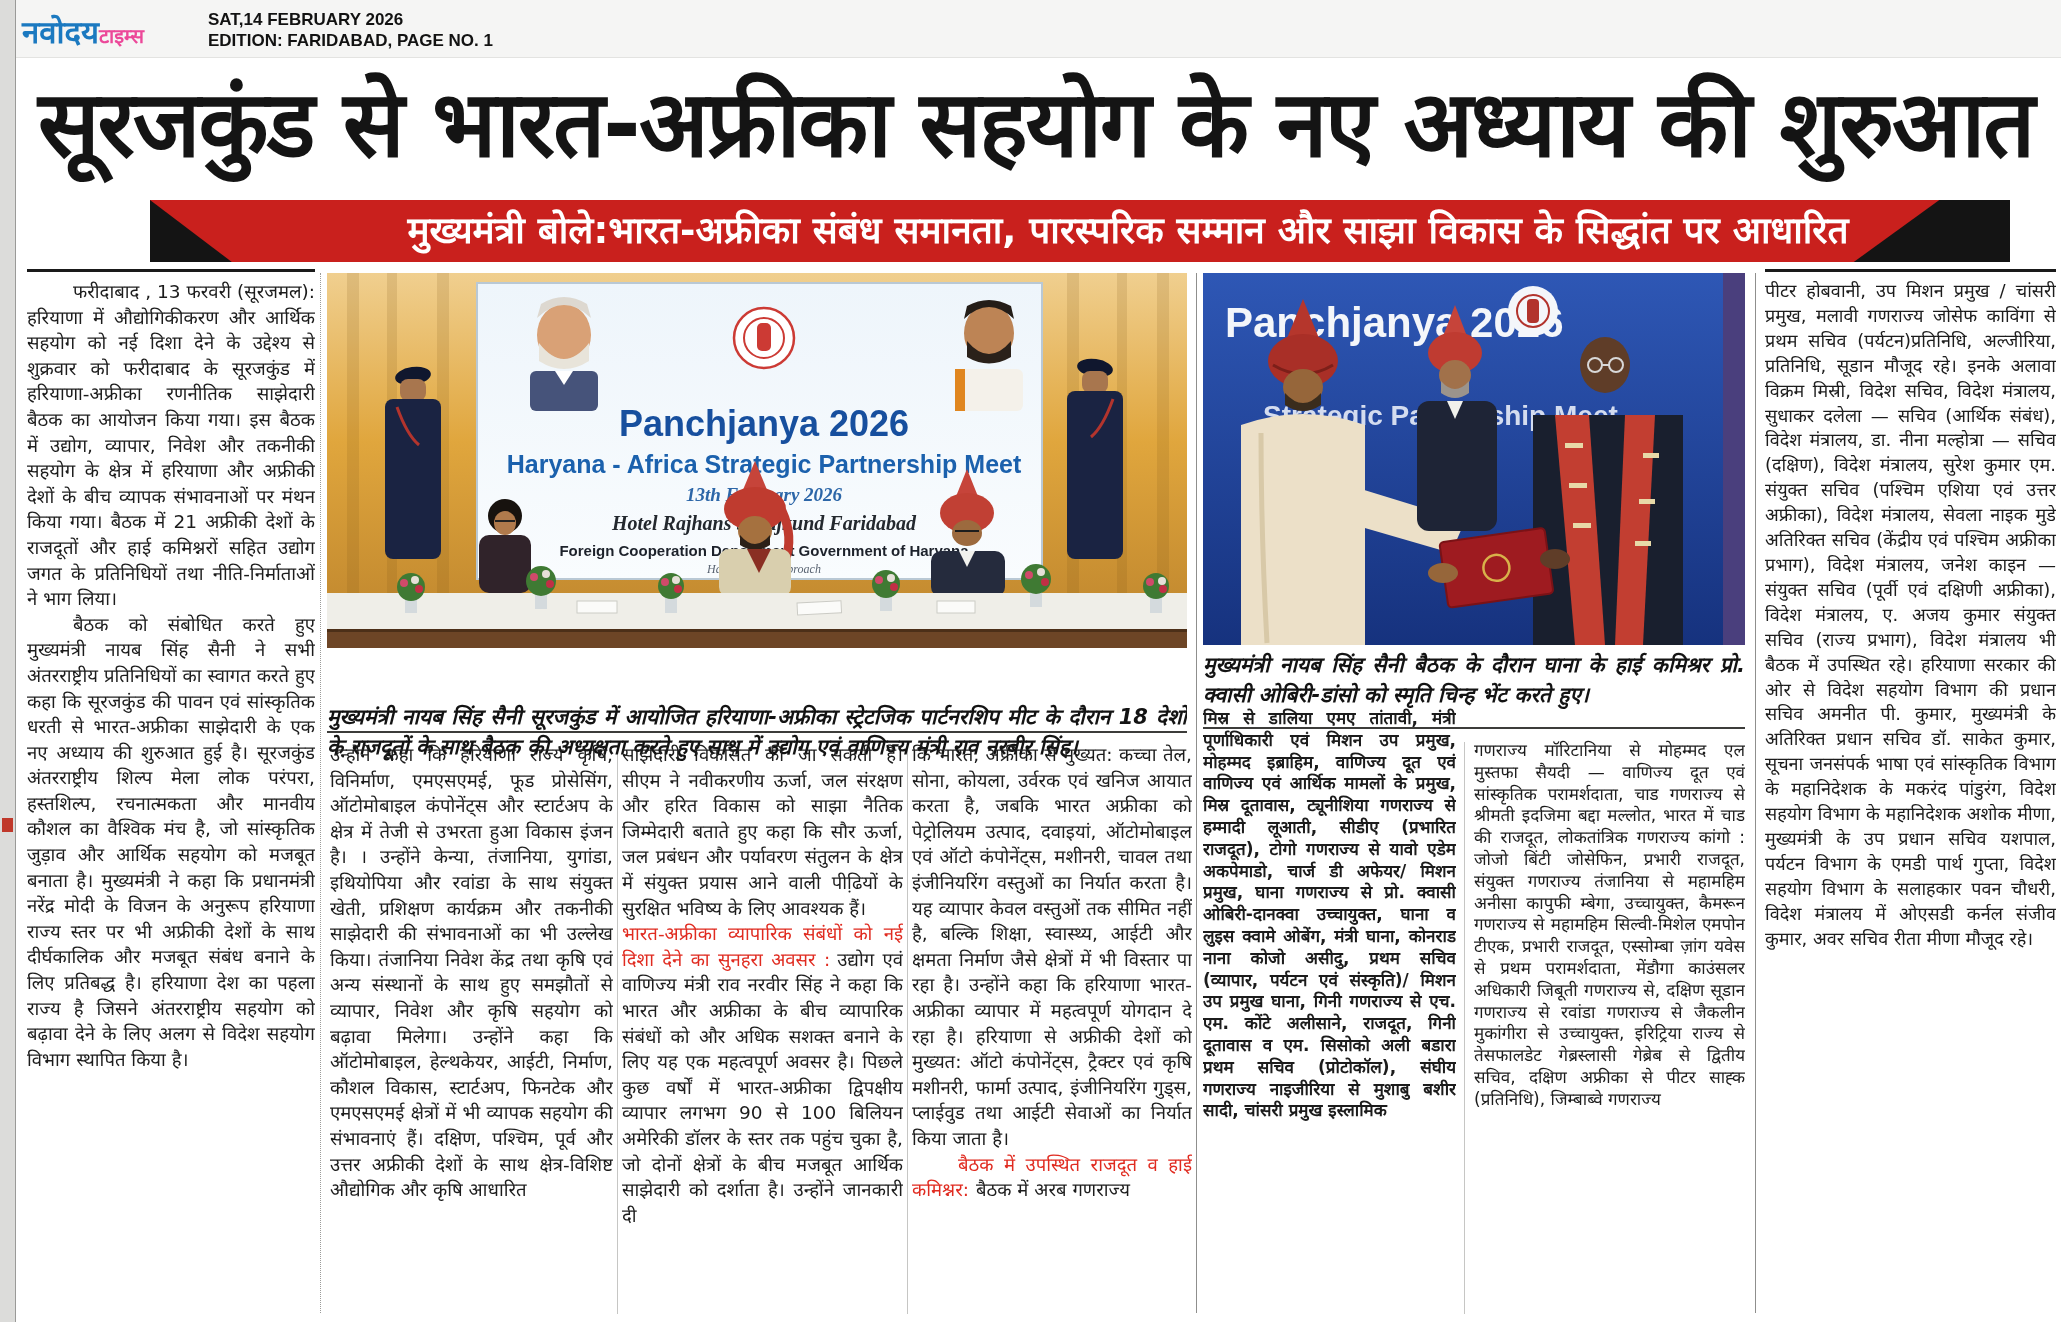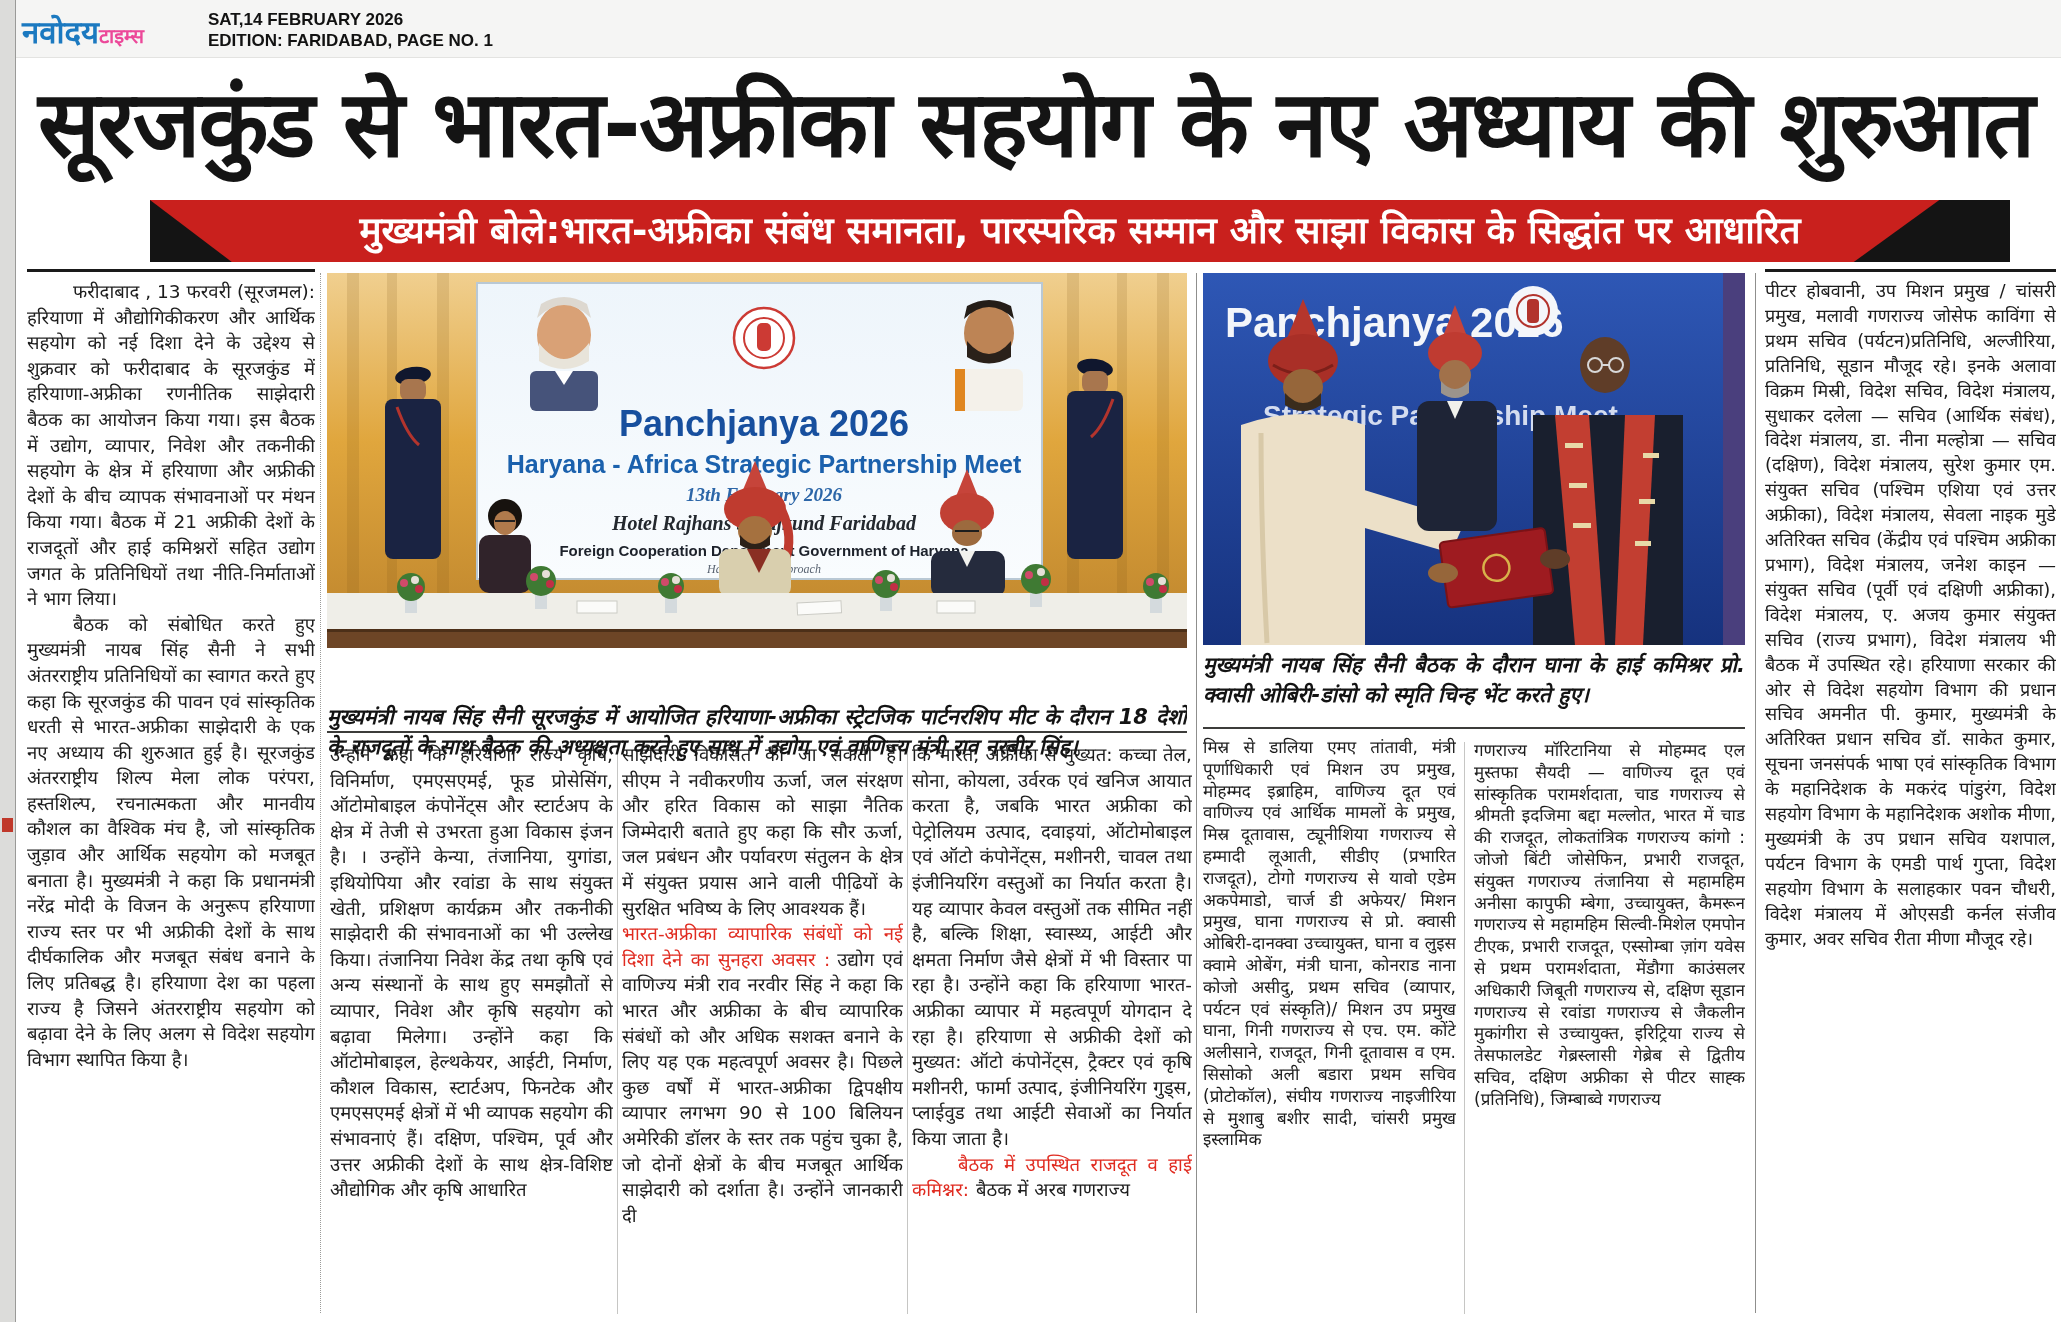--- a/index.html
+++ b/index.html
@@ -17,21 +17,21 @@
              font-weight:bold;font-size:17px;color:#121212;line-height:21px;}
   
   .headline{left:38px;top:56px;width:1990px;height:142px;text-align:center;
             font-size:92px;font-weight:900;color:#141414;letter-spacing:-2px;
             line-height:138px;white-space:nowrap;transform:scaleX(0.99);transform-origin:left;}
   
   .band{left:150px;top:200px;width:1860px;height:62px;background:#141414;}
   .band-red{position:absolute;left:0;top:0;width:100%;height:100%;background:#c9201d;
             clip-path:polygon(0 0,96.2% 0,91.6% 100%,4.4% 100%);}
   .band-text{position:absolute;left:0;top:0;width:100%;height:100%;text-align:center;
-             color:#ffffff;font-weight:bold;font-size:37px;line-height:62px;white-space:nowrap;}
+             color:#ffffff;font-weight:bold;font-size:37px;line-height:62px;white-space:nowrap;padding-left:48px;}
   
   .vrule{width:1px;background:#8f8f8d;}
   .vrule-light{width:1px;background:#c6c6c4;}
   .vrule-dot{width:1px;border-left:1px dotted #9b9b99;background:none;}
   .hrule-top{height:3px;background:#1a1a1a;}
   .hrule-cap{height:2px;background:#3c3c3a;}
   
   .bodycol{font-size:18.5px;line-height:25.6px;color:#1c1c1c;text-align:justify;overflow:hidden;}
   .dense{font-size:17px;line-height:21.8px;}
   .para{margin:0;padding:0;}
@@ -312,21 +312,21 @@
     <circle cx="293" cy="295" r="13" fill="none" stroke="#d8b14a" stroke-width="2.5"></circle>
   </g>
   <ellipse cx="240" cy="300" rx="15" ry="10" fill="#96663a"></ellipse>
   <ellipse cx="352" cy="286" rx="15" ry="10" fill="#5f3d28"></ellipse>
 </svg>
 </div>
 
 <div class="abs caption" style="left:1203px;top:650px;width:542px;height:66px;">मुख्यमंत्री नायब सिंह सैनी बैठक के दौरान घाना के हाई कमिश्रर प्रो. क्वासी ओबिरी-डांसो को स्मृति चिन्ह भेंट करते हुए।</div>
 <div class="abs hrule-cap" style="left:1203px;top:727px;width:542px;"></div>
 
-<div class="abs bodycol dense" style="left:1203px;top:737px;width:253px;height:574px;">
+<div class="abs bodycol dense" style="left:1203px;top:708px;width:253px;height:574px;font-weight:bold;">
   <p class="para">मिस्र से डालिया एमए तांतावी, मंत्री पूर्णाधिकारी एवं मिशन उप प्रमुख, मोहम्मद इब्राहिम, वाणिज्य दूत एवं वाणिज्य एवं आर्थिक मामलों के प्रमुख, मिस्र दूतावास, ट्यूनीशिया गणराज्य से हम्मादी लूआती, सीडीए (प्रभारित राजदूत), टोगो गणराज्य से यावो एडेम अकपेमाडो, चार्ज डी अफेयर/ मिशन प्रमुख, घाना गणराज्य से प्रो. क्वासी ओबिरी-दानक्वा उच्चायुक्त, घाना व लुइस क्वामे ओबेंग, मंत्री घाना, कोनराड नाना कोजो असीदु, प्रथम सचिव (व्यापार, पर्यटन एवं संस्कृति)/ मिशन उप प्रमुख घाना, गिनी गणराज्य से एच. एम. कोंटे अलीसाने, राजदूत, गिनी दूतावास व एम. सिसोको अली बडारा प्रथम सचिव (प्रोटोकॉल), संघीय गणराज्य नाइजीरिया से मुशाबु बशीर सादी, चांसरी प्रमुख इस्लामिक</p>
 </div>
 <div class="abs bodycol dense" style="left:1474px;top:740px;width:271px;height:574px;">
   <p class="para">गणराज्य मॉरिटानिया से मोहम्मद एल मुस्तफा सैयदी — वाणिज्य दूत एवं सांस्कृतिक परामर्शदाता, चाड गणराज्य से श्रीमती इदजिमा बद्दा मल्लोत, भारत में चाड की राजदूत, लोकतांत्रिक गणराज्य कांगो : जोजो बिंटी जोसेफिन, प्रभारी राजदूत, संयुक्त गणराज्य तंजानिया से महामहिम अनीसा कापुफी म्बेगा, उच्चायुक्त, कैमरून गणराज्य से महामहिम सिल्वी-मिशेल एमपोन टीएक, प्रभारी राजदूत, एस्सोम्बा ज़ांग यवेस से प्रथम परामर्शदाता, मेंडौगा काउंसलर अधिकारी जिबूती गणराज्य से, दक्षिण सूडान गणराज्य से रवांडा गणराज्य से जैकलीन मुकांगीरा से उच्चायुक्त, इरिट्रिया राज्य से तेसफालडेट गेब्रस्लासी गेब्रेब से द्वितीय सचिव, दक्षिण अफ्रीका से पीटर साह्क (प्रतिनिधि), जिम्बाब्वे गणराज्य</p>
 </div>
 
 <div class="abs bodycol" style="left:1765px;top:279px;width:291px;height:1034px;font-size:18px;line-height:24.9px;">
   <p class="para">पीटर होबवानी, उप मिशन प्रमुख / चांसरी प्रमुख, मलावी गणराज्य जोसेफ काविंगा से प्रथम सचिव (पर्यटन)प्रतिनिधि, अल्जीरिया, प्रतिनिधि, सूडान मौजूद रहे। इनके अलावा विक्रम मिस्री, विदेश सचिव, विदेश मंत्रालय, सुधाकर दलेला — सचिव (आर्थिक संबंध), विदेश मंत्रालय, डा. नीना मल्होत्रा — सचिव (दक्षिण), विदेश मंत्रालय, सुरेश कुमार एम. संयुक्त सचिव (पश्चिम एशिया एवं उत्तर अफ्रीका), विदेश मंत्रालय, सेवला नाइक मुडे अतिरिक्त सचिव (केंद्रीय एवं पश्चिम अफ्रीका प्रभाग), विदेश मंत्रालय, जनेश काइन — संयुक्त सचिव (पूर्वी एवं दक्षिणी अफ्रीका), विदेश मंत्रालय, ए. अजय कुमार संयुक्त सचिव (राज्य प्रभाग), विदेश मंत्रालय भी बैठक में उपस्थित रहे। हरियाणा सरकार की ओर से विदेश सहयोग विभाग की प्रधान सचिव अमनीत पी. कुमार, मुख्यमंत्री के अतिरिक्त प्रधान सचिव डॉ. साकेत कुमार, सूचना जनसंपर्क भाषा एवं सांस्कृतिक विभाग के महानिदेशक के मकरंद पांडुरंग, विदेश सहयोग विभाग के महानिदेशक अशोक मीणा, मुख्यमंत्री के उप प्रधान सचिव यशपाल, पर्यटन विभाग के एमडी पार्थ गुप्ता, विदेश सहयोग विभाग के सलाहकार पवन चौधरी, विदेश मंत्रालय में ओएसडी कर्नल संजीव कुमार, अवर सचिव रीता मीणा मौजूद रहे।</p>
 </div>
 

